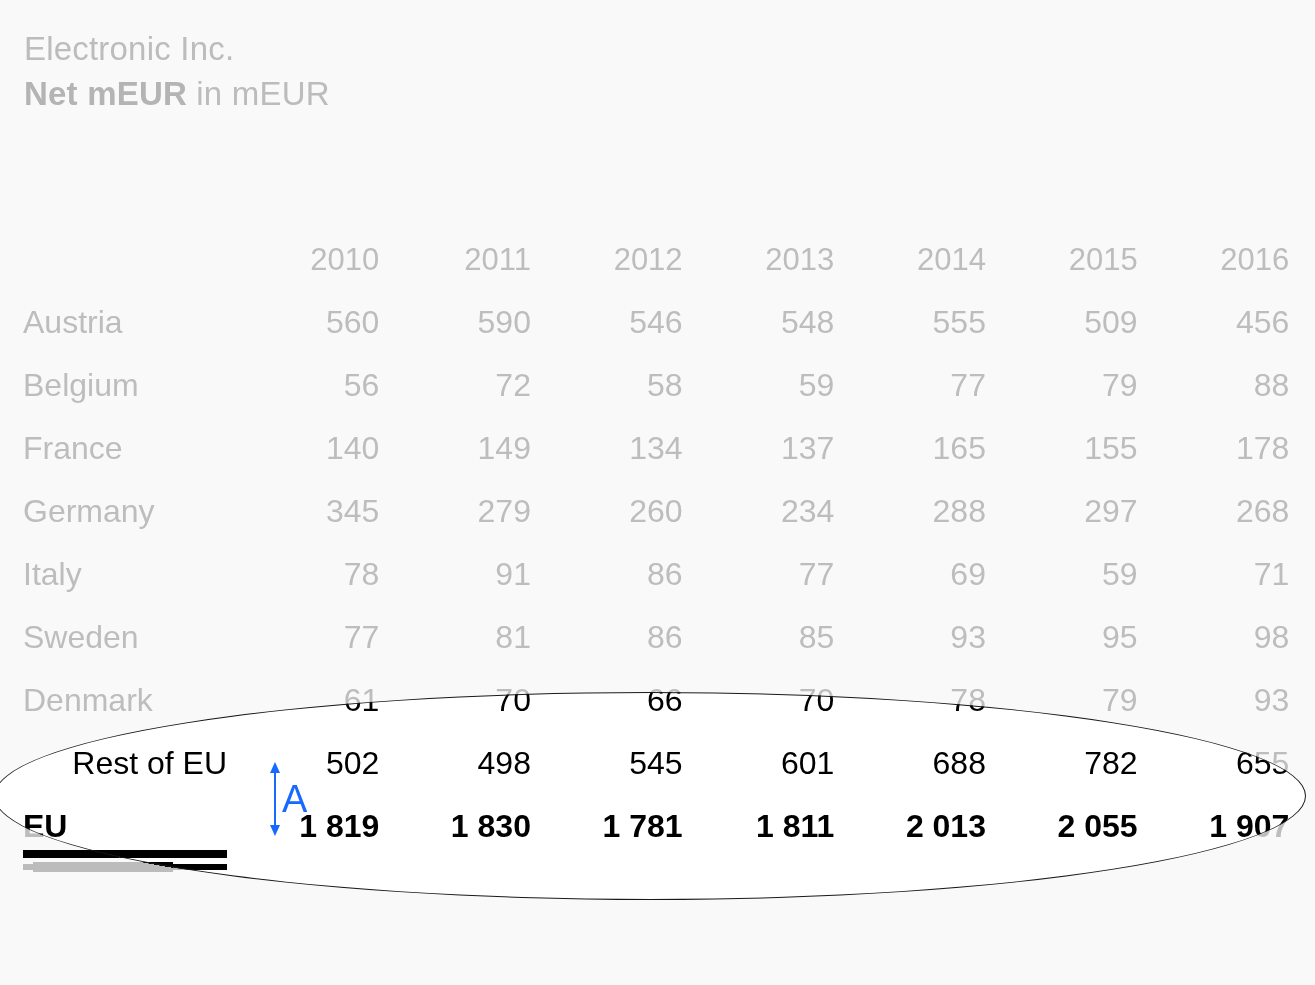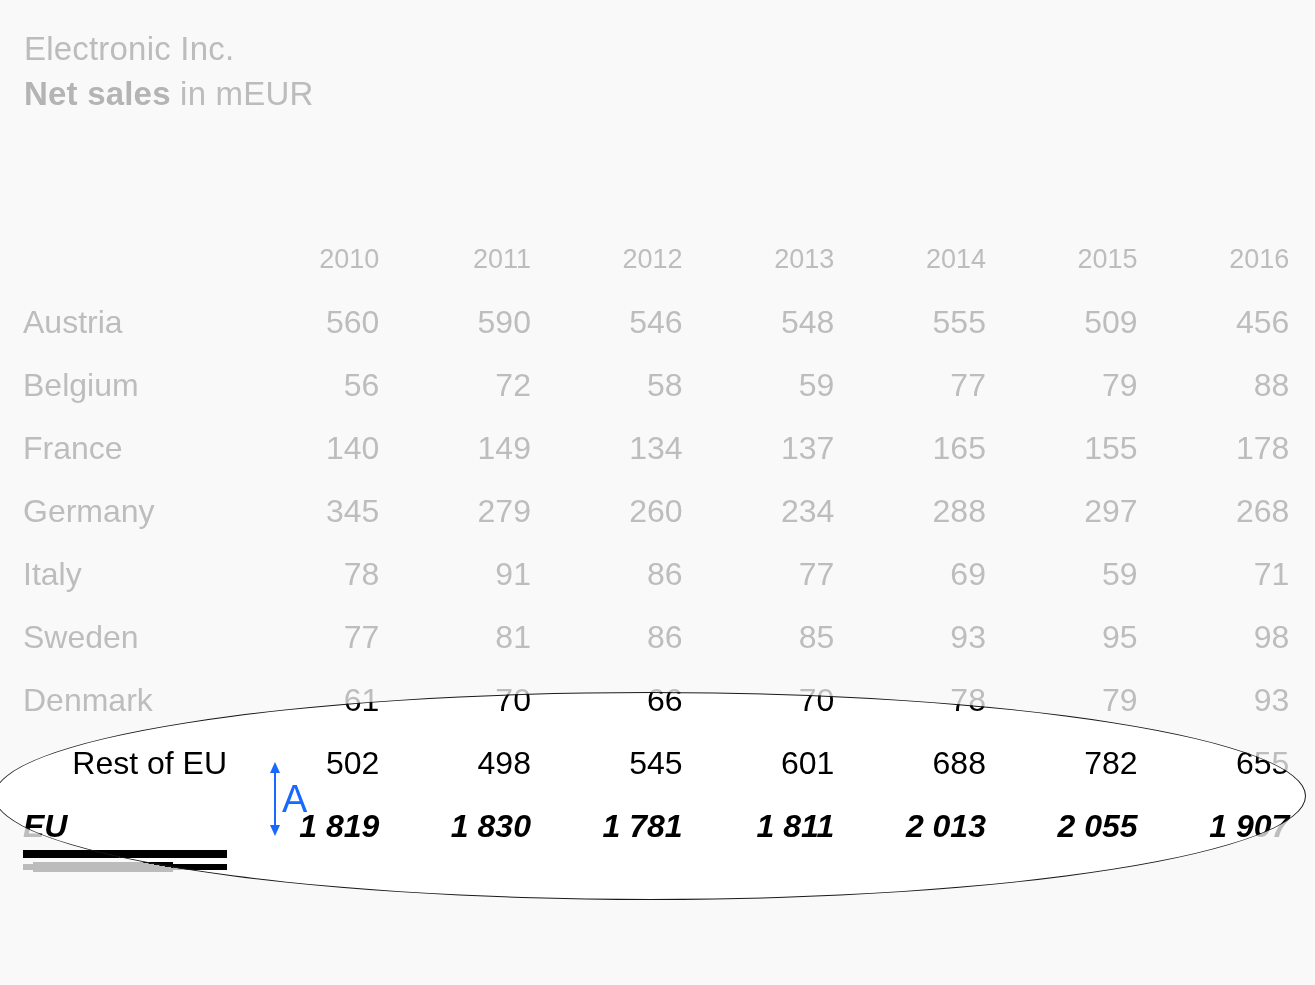--- a/index.html
+++ b/index.html
@@ -41,21 +41,21 @@
 
   .tbl th,.tbl td{
     padding:0;margin:0;
     height:63px;
     vertical-align:middle;
     font-size:32px;
     font-weight:normal;
     color:#bdbdbd;
     white-space:nowrap;
   }
-  .tbl th{font-size:27px;}
+  .tbl th{font-size:31px;}
 
   .cellinner{
     display:block;
     height:63px;
     line-height:63px;
     position:relative;
   }
   
   td.dat .cellinner, th.dat .cellinner{
     margin-left:10px;width:140px;text-align:right;
@@ -99,21 +99,21 @@
   }
   tr.eurow td.lbl .botbar{left:0;width:204px;height:5px;bottom:-11px;}
   tr.eurow td.dat .botbar{left:10px;width:140px;}
   tr.eurow td .botbar.dbl{background:none;}
   tr.eurow td .botbar.dbl::before,tr.eurow td .botbar.dbl::after{
     content:"";position:absolute;left:0;right:0;height:4px;background:#bcbcbc;
   }
   tr.eurow td .botbar.dbl::before{top:0;}
   tr.eurow td .botbar.dbl::after{bottom:0;}
 
-  tr.eurow td{font-weight:bold;font-style:italic;}
+  tr.eurow td{font-weight:bold;}
   tr.restrow td.lbl .cellinner{font-weight:normal;text-align:right;}
 
   
   
   #darklayer{
     position:absolute;left:0;top:0;width:1315px;height:985px;
     pointer-events:none;
   }
   #darklayer .tbl th,#darklayer .tbl td{color:#000;}
   #darklayer .tbl .sep{background:#9a9a9a;}
@@ -148,21 +148,21 @@
     color:#1769ff;font-size:38px;line-height:66px;font-weight:normal;
   }
 </style>
 </head>
 <body>
 
 <div id="stage">
 
   <div class="titleblock">
     <span class="ln">Electronic Inc.</span>
-    <span class="ln"><b>Net sales</b><span> in mEUR</span></span>
+    <span class="ln"><b>Net mEUR</b><span> in mEUR</span></span>
   </div>
 
   <table class="tbl" id="basetable">
     <colgroup>
       <col class="lbl">
         <col class="dat">
         <col class="dat">
         <col class="dat">
       <col class="dat">
         <col class="dat">

